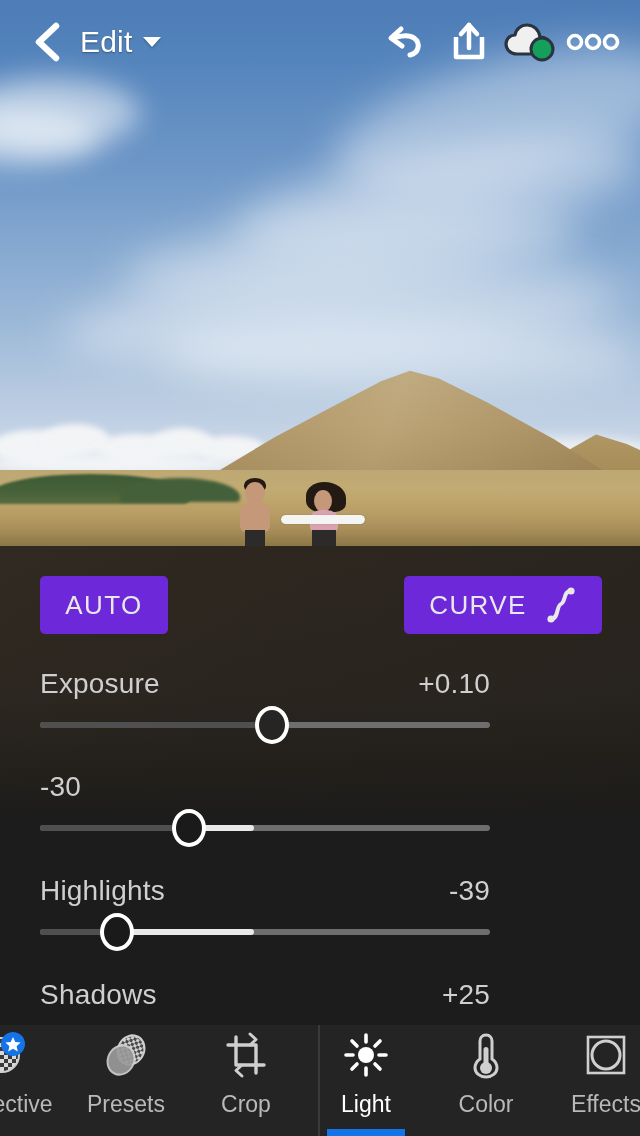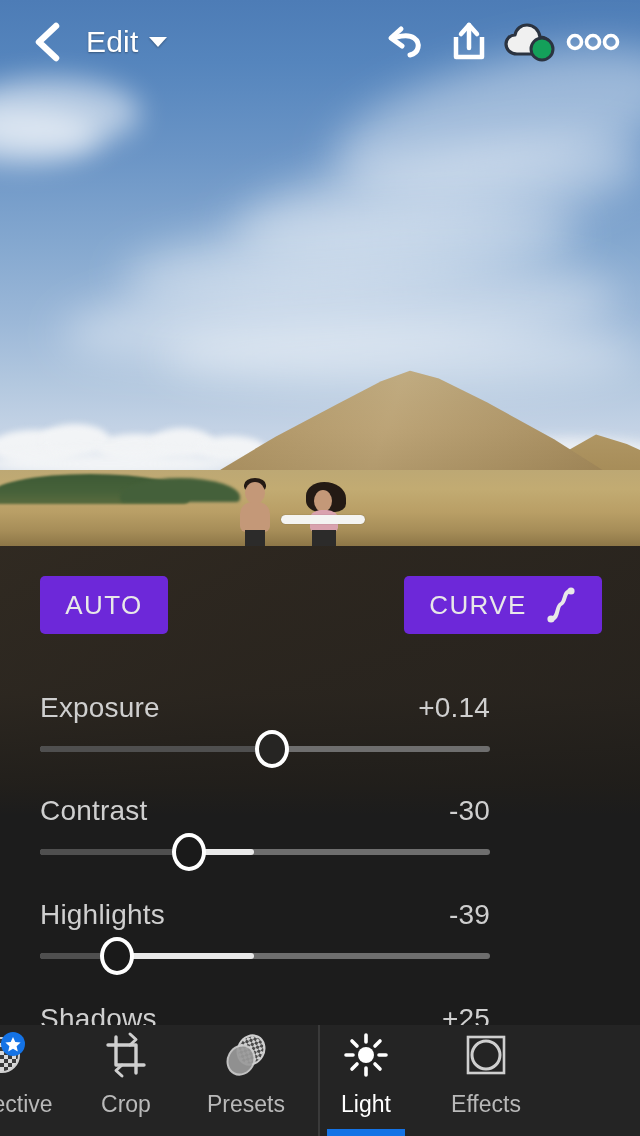--- a/index.html
+++ b/index.html
@@ -146,21 +146,21 @@
     align-items: center;
   }
   #back-btn {
     width: 56px; height: 56px;
     margin-left: 18px;
     display: flex; align-items: center; justify-content: center;
     cursor: pointer;
   }
   #edit-title-group {
     display: flex; align-items: center;
-    margin-left: 12px;
+    margin-left: 6px;
     cursor: pointer;
   }
   #edit-title {
     font-size: 30px;
     color: #ffffff;
     letter-spacing: 0.2px;
     text-shadow: 0 1px 2px rgba(0,0,0,0.35);
   }
   #edit-caret {
     margin-left: 10px;
@@ -234,21 +234,21 @@
   #auto-btn { left: 40px; width: 128px; }
   #curve-btn { left: 404px; width: 198px; }
   .pill-label {
     font-size: 26px;
     color: #e8e8e8;
     letter-spacing: 1.4px;
   }
   #curve-icon { margin-left: 18px; display: flex; align-items: center; }
 
   
-  .slider-block { position: absolute; left: 0; width: 530px; margin-top: 24px; }
+  .slider-block { position: absolute; left: 0; width: 530px; }
   .slider-head {
     position: relative;
     height: 40px;
     display: flex;
     align-items: center;
     justify-content: space-between;
     padding: 0 40px;
     box-sizing: border-box;
   }
   .slider-name {
@@ -460,33 +460,32 @@
               <circle cx="6" cy="33" r="3.6" fill="#e8e8e8"></circle>
               <circle cx="26" cy="5" r="3.6" fill="#e8e8e8"></circle>
             </svg>
           </span>
         </div>
       </div>
 
       <div class="slider-block" style="top:118px;">
         <div class="slider-head">
           <span class="slider-name">Exposure</span>
-          <span class="slider-value">+0.14</span>
+          <span class="slider-value">+0.10</span>
         </div>
         <div class="slider-track-wrap">
           <div class="track-base"></div>
           <div class="track-dim" style="left:0; width:51.5%;"></div>
           <div class="track-fill" style="left:50%; width:1.5%;"></div>
           <div class="knob" style="left:51.5%;"></div>
         </div>
       </div>
 
       <div class="slider-block" style="top:221px;">
         <div class="slider-head">
-          <span class="slider-name">Contrast</span>
           <span class="slider-value">-30</span>
         </div>
         <div class="slider-track-wrap">
           <div class="track-base"></div>
           <div class="track-dim" style="left:0; width:33%;"></div>
           <div class="track-fill" style="left:33%; width:14.5%;"></div>
           <div class="knob dark-bg" style="left:33%;"></div>
         </div>
       </div>
 
@@ -530,45 +529,45 @@
             <circle cx="22" cy="24" r="17" fill="url(#checker)" stroke="#cfcfcf" stroke-width="2"></circle>
             <circle cx="33" cy="13" r="12" fill="#1473e6"></circle>
             <path d="M33 6 L35.3 11 L40.6 11.6 L36.6 15.2 L37.8 20.5 L33 17.8 L28.2 20.5 L29.4 15.2 L25.4 11.6 L30.7 11 Z" fill="#ffffff"></path>
           </svg>
         </div>
         <div class="bb-label">Selective</div>
       </div>
 
       <div class="bb-item">
         <div class="bb-icon">
-          <svg width="48" height="48" viewBox="0 0 48 48">
-            <path d="M14 6 L14 34 L42 34" fill="none" stroke="#cfcfcf" stroke-width="3.4" stroke-linecap="round" stroke-linejoin="round"></path>
-            <path d="M6 14 L34 14 L34 42" fill="none" stroke="#cfcfcf" stroke-width="3.4" stroke-linecap="round" stroke-linejoin="round"></path>
-            <path d="M28 3 L34 8.5 L28 14" fill="none" stroke="#cfcfcf" stroke-width="3" stroke-linecap="round" stroke-linejoin="round"></path>
-            <path d="M20 45 L14 39.5 L20 34" fill="none" stroke="#cfcfcf" stroke-width="3" stroke-linecap="round" stroke-linejoin="round"></path>
-          </svg>
-        </div>
-        <div class="bb-label">Crop</div>
-      </div>
-
-      <div class="bb-item">
-        <div class="bb-icon">
           <svg width="50" height="48" viewBox="0 0 50 48">
             <defs>
               <pattern id="checker2" width="6" height="6" patternUnits="userSpaceOnUse">
                 <rect width="6" height="6" fill="#4a4a4a"></rect>
                 <rect width="3" height="3" fill="#d0d0d0"></rect>
                 <rect x="3" y="3" width="3" height="3" fill="#d0d0d0"></rect>
               </pattern>
             </defs>
             <ellipse cx="30" cy="19" rx="13" ry="15" transform="rotate(28 30 19)" fill="url(#checker2)" stroke="#cfcfcf" stroke-width="2"></ellipse>
             <ellipse cx="20" cy="29" rx="13" ry="15" transform="rotate(28 20 29)" fill="#9a9a9a" opacity="0.92" stroke="#cfcfcf" stroke-width="2"></ellipse>
           </svg>
         </div>
         <div class="bb-label">Presets</div>
+      </div>
+
+      <div class="bb-item">
+        <div class="bb-icon">
+          <svg width="48" height="48" viewBox="0 0 48 48">
+            <path d="M14 6 L14 34 L42 34" fill="none" stroke="#cfcfcf" stroke-width="3.4" stroke-linecap="round" stroke-linejoin="round"></path>
+            <path d="M6 14 L34 14 L34 42" fill="none" stroke="#cfcfcf" stroke-width="3.4" stroke-linecap="round" stroke-linejoin="round"></path>
+            <path d="M28 3 L34 8.5 L28 14" fill="none" stroke="#cfcfcf" stroke-width="3" stroke-linecap="round" stroke-linejoin="round"></path>
+            <path d="M20 45 L14 39.5 L20 34" fill="none" stroke="#cfcfcf" stroke-width="3" stroke-linecap="round" stroke-linejoin="round"></path>
+          </svg>
+        </div>
+        <div class="bb-label">Crop</div>
       </div>
 
       <div class="bb-item active">
         <div class="bb-icon">
           <svg width="50" height="48" viewBox="0 0 50 48">
             <circle cx="25" cy="24" r="8" fill="#ffffff"></circle>
             <g stroke="#ffffff" stroke-width="3.6" stroke-linecap="round">
               <line x1="25" y1="4" x2="25" y2="11"></line>
               <line x1="25" y1="37" x2="25" y2="44"></line>
               <line x1="5" y1="24" x2="12" y2="24"></line>
@@ -577,20 +576,30 @@
               <line x1="34" y1="33" x2="39" y2="38"></line>
               <line x1="39" y1="10" x2="34" y2="15"></line>
               <line x1="16" y1="33" x2="11" y2="38"></line>
             </g>
           </svg>
         </div>
         <div class="bb-label">Light</div>
         <div class="bb-underline"></div>
       </div>
 
+      <div class="bb-item">
+        <div class="bb-icon">
+          <svg width="44" height="48" viewBox="0 0 44 48">
+            <path d="M22 4 C26 4 28 7 28 10 L28 28 C31 30 33 33 33 37 C33 42 28 46 22 46 C16 46 11 42 11 37 C11 33 13 30 16 28 L16 10 C16 7 18 4 22 4 Z" fill="none" stroke="#cfcfcf" stroke-width="3"></path>
+            <circle cx="22" cy="37" r="6" fill="#cfcfcf"></circle>
+            <rect x="19.5" y="16" width="5" height="18" rx="2.5" fill="#cfcfcf"></rect>
+          </svg>
+        </div>
+        <div class="bb-label">Color</div>
+      </div>
 
       <div class="bb-item">
         <div class="bb-icon">
           <svg width="48" height="48" viewBox="0 0 48 48">
             <rect x="6" y="6" width="36" height="36" fill="none" stroke="#cfcfcf" stroke-width="2.6"></rect>
             <circle cx="24" cy="24" r="14" fill="none" stroke="#cfcfcf" stroke-width="3"></circle>
           </svg>
         </div>
         <div class="bb-label">Effects</div>
       </div>

